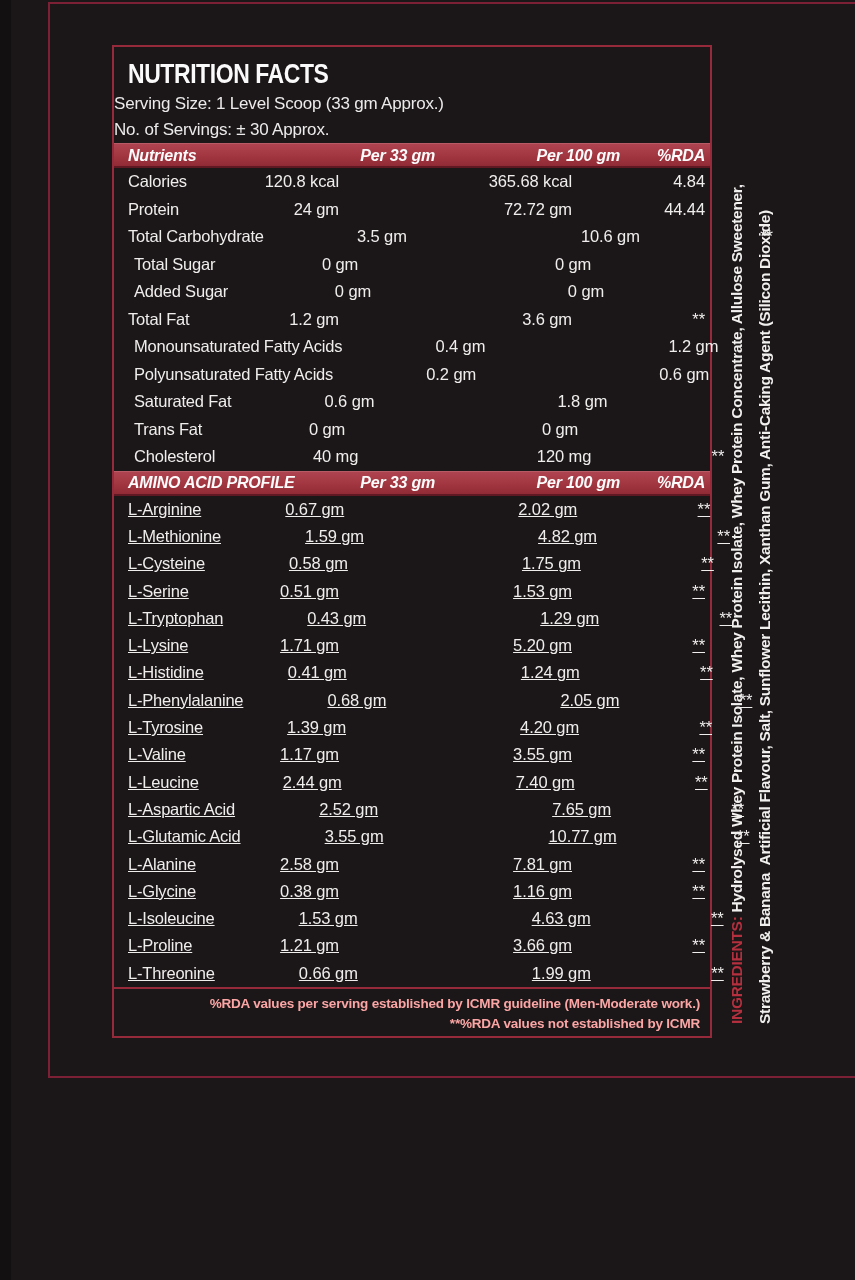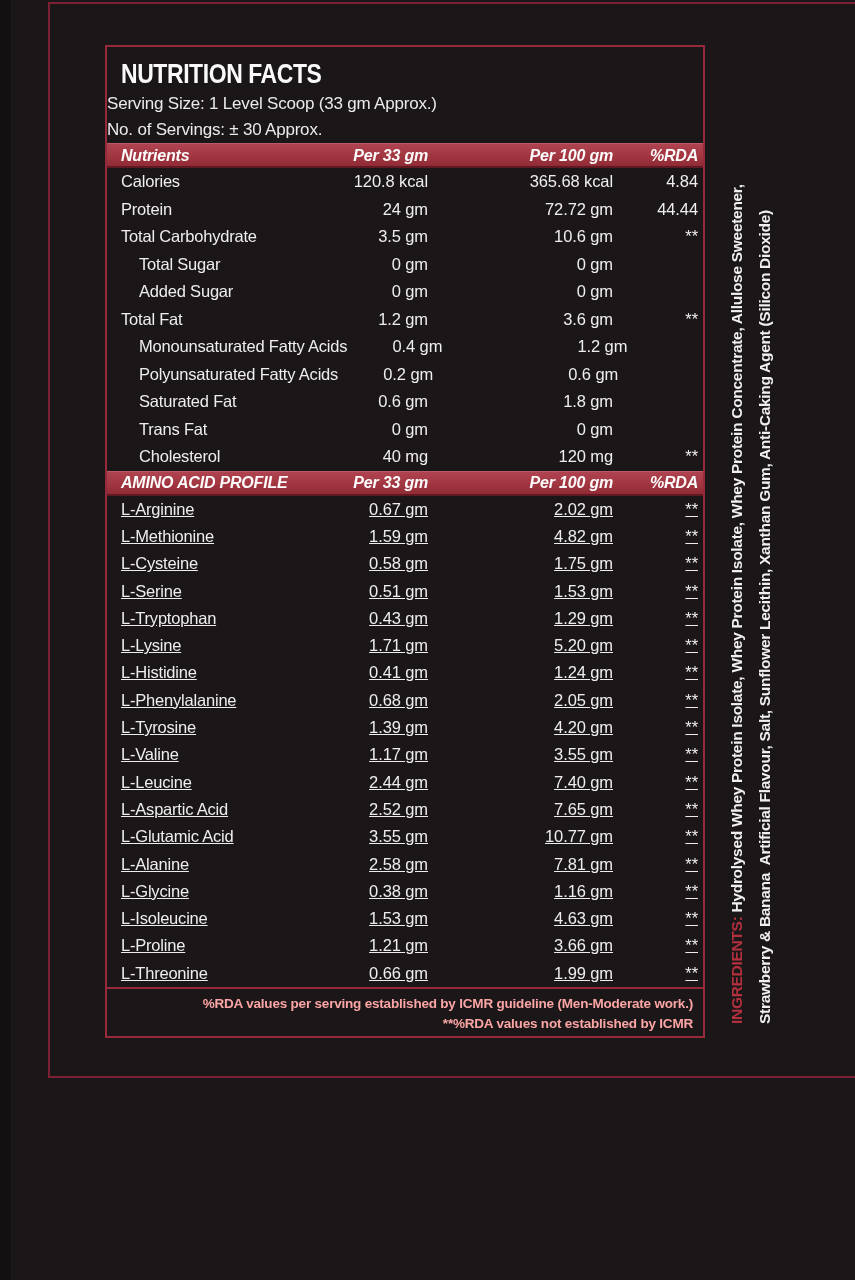--- a/index.html
+++ b/index.html
@@ -16,21 +16,21 @@
     position:absolute; left:0; top:0; width:11px; height:1280px;
     background:#121010;
   }
   .outer-frame {
     position:absolute; left:48px; top:2px; width:807px; height:1076px;
     border-top:2px solid #7c2135;
     border-left:2px solid #7c2135;
     border-bottom:2px solid #7c2135;
   }
   .panel {
-    position:absolute; left:105px; top:45px; width:600px; height:993px;
+    position:absolute; left:112px; top:45px; width:600px; height:993px;
     border:2px solid #96293a;
     padding-top:10px;
   }
   .title {
     display:inline-block;
     margin-left:14px;
     font-size:28px; font-weight:700; line-height:34px;
     letter-spacing:-0.5px;
     transform:scaleX(0.82); transform-origin:0 50%;
     white-space:nowrap;
@@ -49,26 +49,26 @@
     box-shadow:inset 0 -2px 0 rgba(40,5,10,0.45), inset 0 1px 0 rgba(255,255,255,0.12);
     font-weight:700; font-size:16px; color:#fdfcfc;font-style:italic;
   }
   .bar .c.label { padding-left:14px; white-space:nowrap; }
   .c.num { text-align:right; padding-right:5px; white-space:nowrap; }
   .rows { display:block; }
   .row {
     display:grid;
     grid-template-columns:1fr 100px 185px 85px;
     align-items:center;
-    font-size:16.5px; color:#f0eded;
+    font-size:16.5px; color:#f0eded;gap:48px;
   }
   .nutrient-rows .row { height:27.5px; }
   .amino-rows .row { height:27.3px;text-decoration:underline; }
   .row .c.label { padding-left:14px; white-space:nowrap; overflow:visible; }
-  .row.indent .c.label { padding-left:32px; }
+  .row.indent .c.label { padding-left:20px; }
   .row .c.num { letter-spacing:-0.1px; }
   .footnotes {
     border-top:2px solid #96293a;
     padding:5px 10px 0 14px;
     font-size:13.5px; font-weight:700; line-height:20px; color:#fca5a5;text-align:right;
   }
   .ingredients-wrap {
     position:absolute; left:723px; top:82px; width:58px; height:942px;
   }
   .rot {

